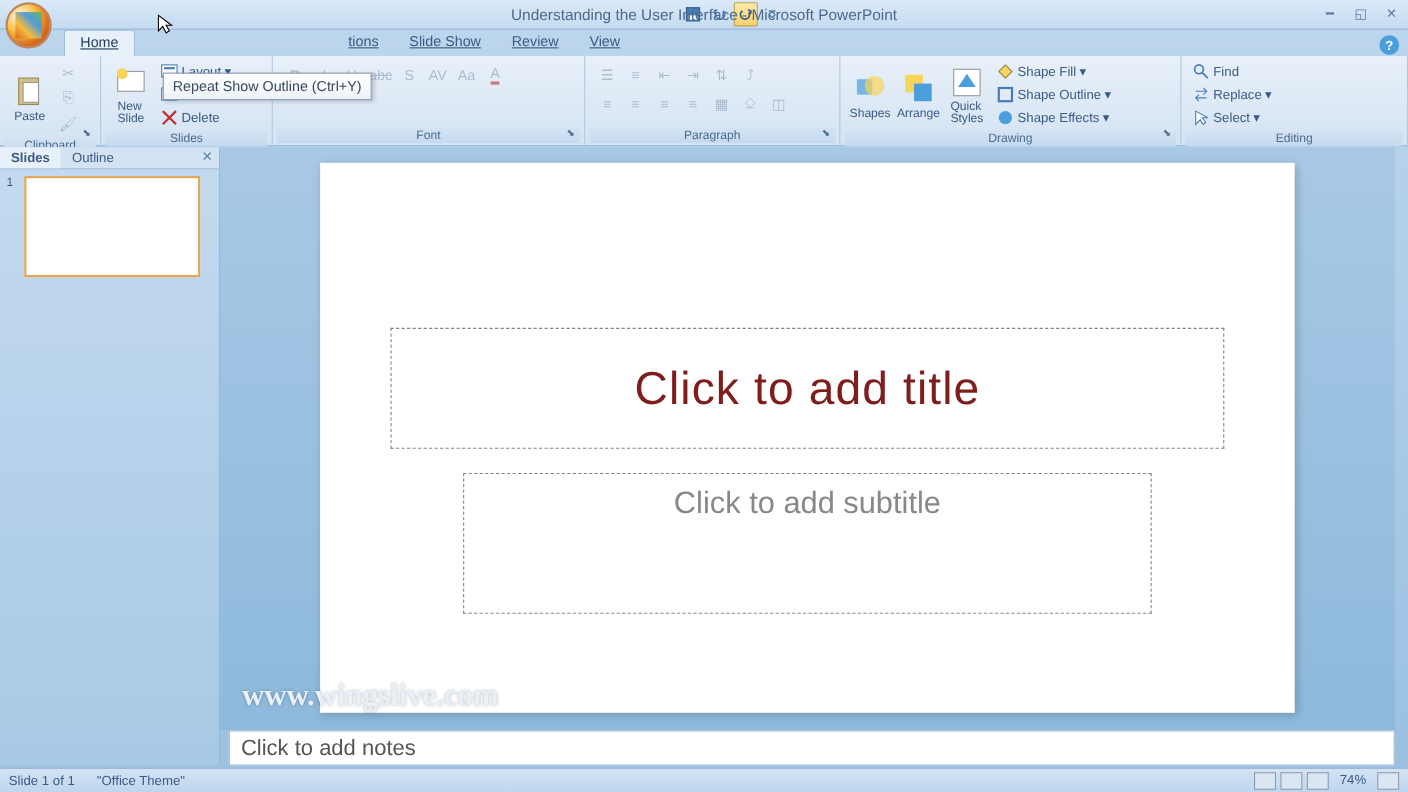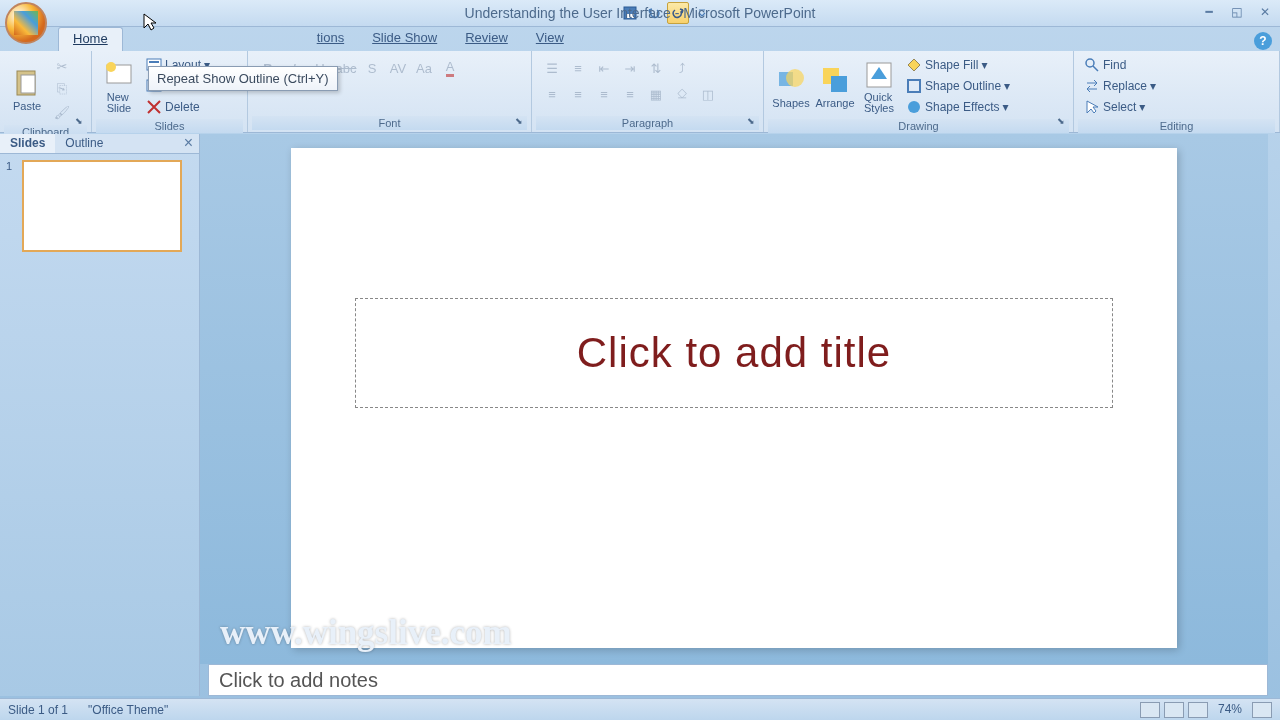--- a/index.html
+++ b/index.html
@@ -56,21 +56,21 @@
 .canvas-area { position: absolute; top: 134px; left: 200px; right: 12px; bottom: 56px; background: linear-gradient(to bottom, #a8c9e5, #8db9dc); display: flex; justify-content: center; padding-top: 14px; }
 .slide { width: 886px; height: 500px; background: #fff; position: relative; box-shadow: 2px 2px 8px rgba(0,0,0,0.2); }
 .title-box { position: absolute; top: 150px; left: 64px; right: 64px; height: 110px; border: 1.5px dashed #888; display: flex; align-items: center; justify-content: center; }
 .title-box span { font-size: 42px; color: #7f1d1d; letter-spacing: 1px; }
 .sub-box { position: absolute; top: 282px; left: 130px; right: 130px; height: 128px; border: 1.5px dashed #888; display: flex; justify-content: center; padding-top: 10px; }
 .sub-box span { font-size: 28px; color: #888; }
 
 
 .watermark { position: absolute; bottom: 56px; left: 200px; right: 12px; height: 62px; display: flex; align-items: center; justify-content: space-between; padding: 0 20px; font-weight: bold; z-index: 5; }
 .wm-side { font-size: 28px; color: rgba(200,215,232,0.5); font-style: italic; font-family: Georgia, serif; }
-.wm-center { font-size: 35px; color: #e8f0f9; font-family: Georgia, serif; text-shadow: 0 0 3px rgba(0,0,0,0.3); }
+.wm-center { font-size: 28px; color: #e8f0f9; font-family: Georgia, serif; text-shadow: 0 0 3px rgba(0,0,0,0.3); }
 
 
 .notes-pane { position: absolute; bottom: 24px; left: 208px; right: 12px; height: 32px; background: #fff; border: 1px solid #9db8d6; padding: 4px 10px; font-size: 20px; color: #555; }
 
 
 .statusbar { position: absolute; bottom: 0; left: 0; right: 0; height: 22px; background: linear-gradient(to bottom, #d4e3f3, #bdd6ed); border-top: 1px solid #9db8d6; display: flex; align-items: center; padding: 0 8px; font-size: 12px; color: #3b5b85; }
 .status-right { margin-left: auto; display: flex; gap: 4px; }
 .view-btn { width: 20px; height: 16px; border: 1px solid #8a9cb3; background: #dae7f3; }
 
 
@@ -305,20 +305,23 @@
       <div class="thumb-slide"></div>
     </div>
   </div>
 </div>
 
 <div class="canvas-area">
   <div class="slide">
     <div class="title-box">
       <span>Click to add title</span>
     </div>
+    <div class="sub-box">
+      <span>Click to add subtitle</span>
+    </div>
   </div>
 </div>
 
 <div class="watermark">
   <div class="wm-center">www.wingslive.com</div>
 </div>
 
 <div class="notes-pane">Click to add notes</div>
 
 <div class="statusbar">

